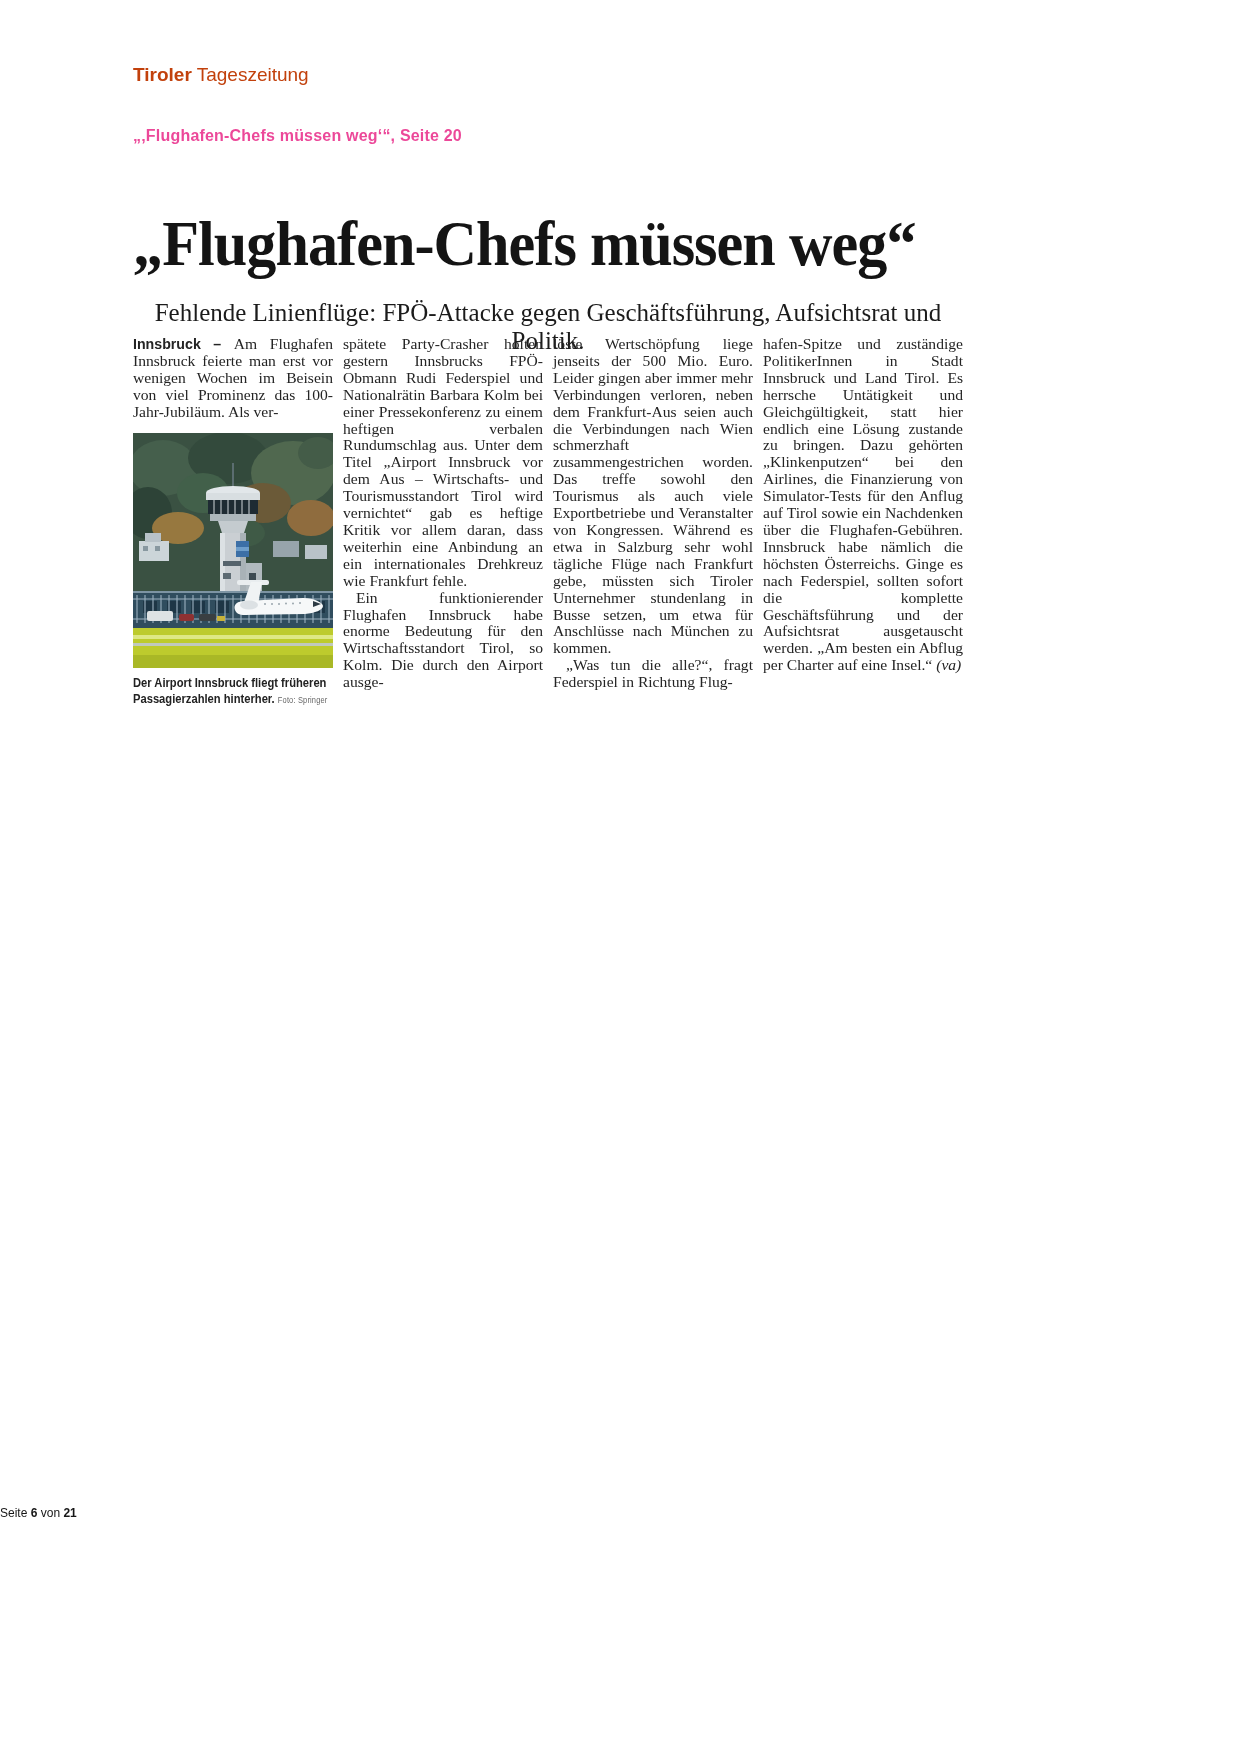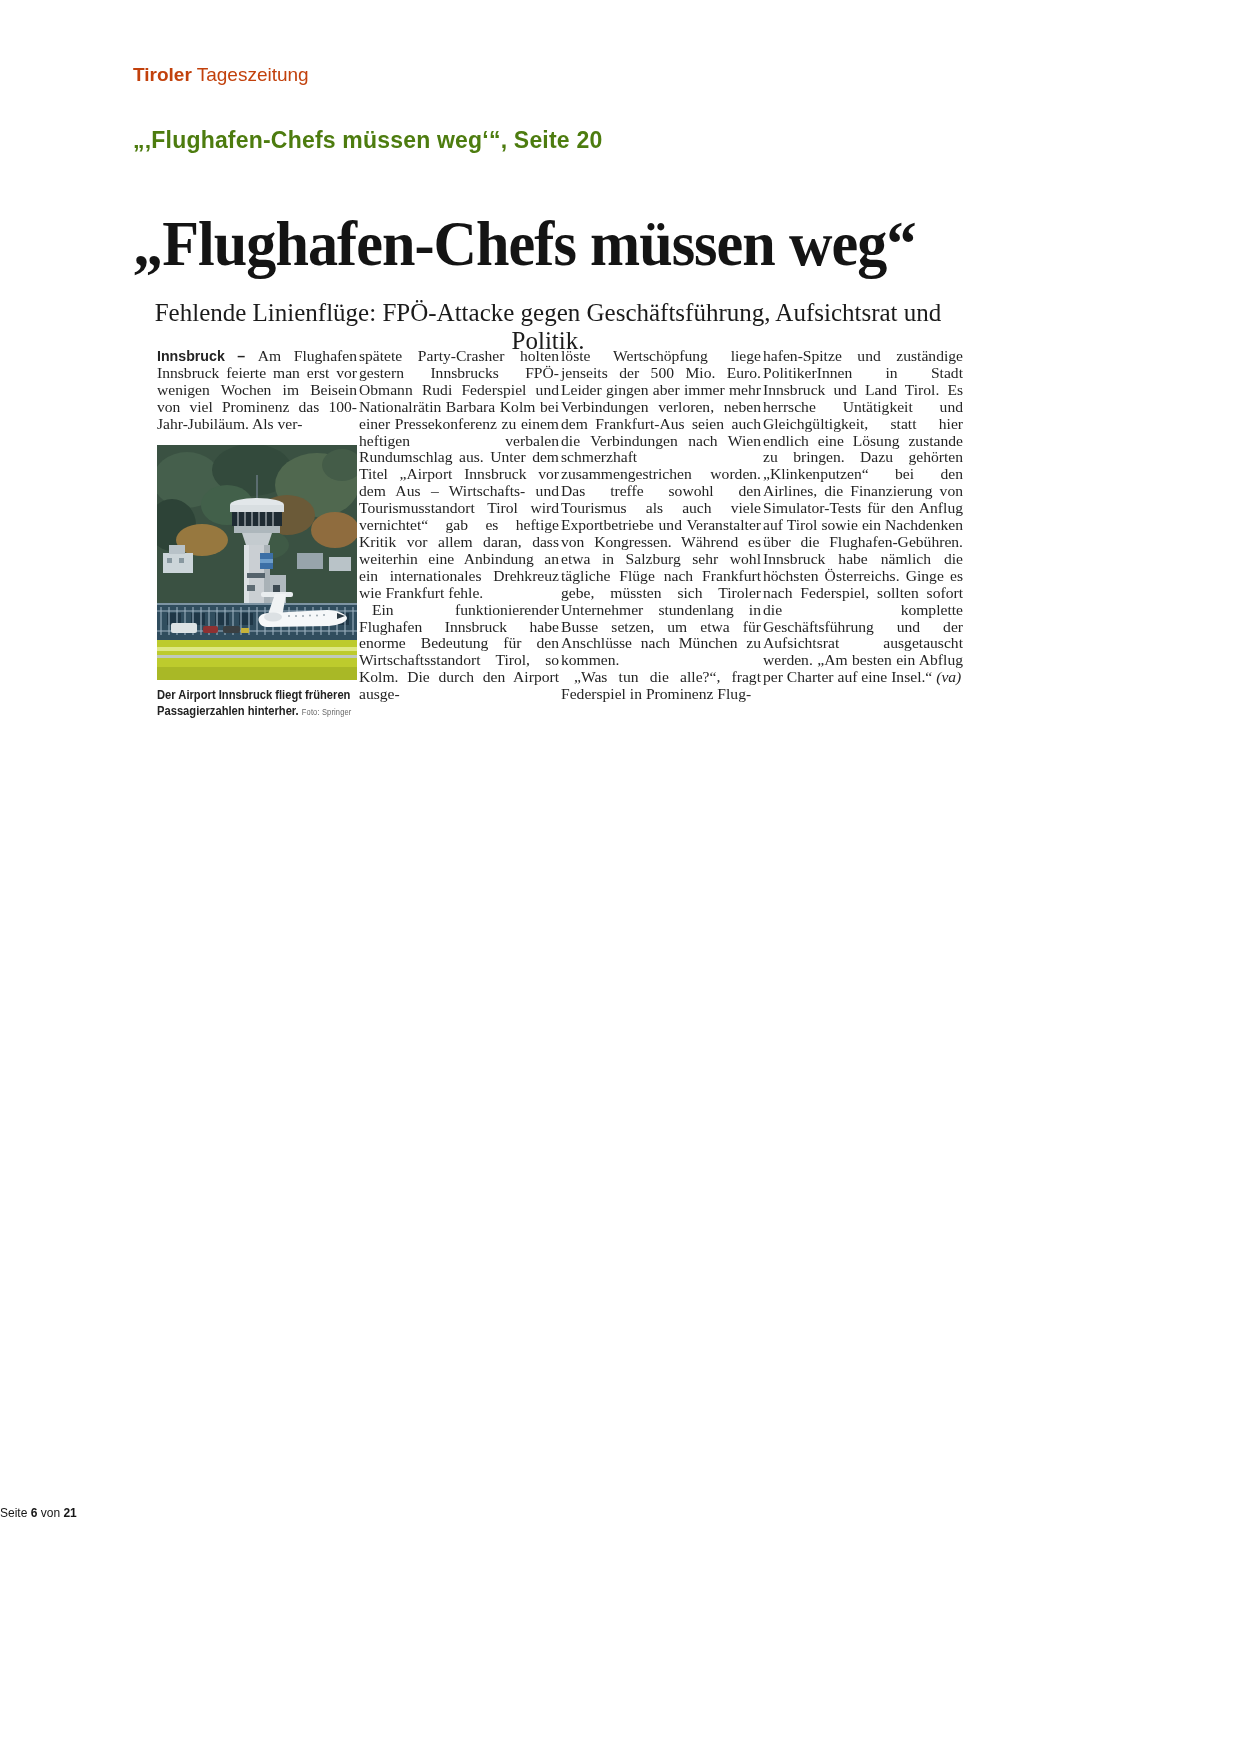--- a/index.html
+++ b/index.html
@@ -4,35 +4,35 @@
 <style>
   * { margin:0; padding:0; box-sizing:border-box; }
   html, body { background:#ffffff; }
   .page {
     position:relative; width:1241px; height:1754px; background:#ffffff;
     font-family:"Liberation Sans", sans-serif; color:#1d1d1d; overflow:hidden;
   }
   .source-line { position:absolute; left:133px; top:64px; font-size:19px; color:#c2410c; }
   .source-line .b { font-weight:bold; }
   .clip-title {
-    position:absolute; left:133px; top:127px; font-size:23px; font-weight:bold;
-    color:#4d7c0f; letter-spacing:0.2px;
+    position:absolute; left:133px; top:127px; font-size:16px; font-weight:bold;
+    color:#ec4899; letter-spacing:0.2px;
   }
   .article { position:absolute; left:133px; top:0; width:830px; }
   .headline {
     position:absolute; top:210px; left:0; width:886px;
     transform:scaleX(0.94); transform-origin:left top;
     font-family:"Liberation Serif", serif; font-weight:bold; font-size:64px;
     line-height:1.05; color:#141414; letter-spacing:-1px; white-space:nowrap;
   }
   .subheadline {
     position:absolute; top:299px; left:0; width:830px; text-align:center;
     font-family:"Liberation Serif", serif; font-size:25px; color:#1b1b1b;
   }
-  .cols { position:absolute; top:348px; left:0; width:830px; display:flex; gap:2px;justify-content:flex-end; }
+  .cols { position:absolute; top:336px; left:0; width:830px; display:flex; gap:10px; }
   .col {
     width:200px; font-family:"Liberation Serif", serif; font-size:15.6px;
     line-height:16.9px; text-align:justify; color:#242424;
   }
   .para { margin:0; }
   .indent { text-indent:13px; }
   .lead { font-family:"Liberation Sans", sans-serif; font-weight:bold; font-size:14.2px; }
   .photo { display:block; margin-top:12px; width:200px; height:235px; }
   .photo svg { display:block; }
   .caption {
@@ -196,21 +196,21 @@
         </figcaption>
       </div>
 
       <div class="col">
         <p class="para">spätete Party-Crasher holten gestern Innsbrucks FPÖ-Obmann Rudi Federspiel und Nationalrätin Barbara Kolm bei einer Pressekonferenz zu einem heftigen verbalen Rundumschlag aus. Unter dem Titel „Airport Innsbruck vor dem Aus – Wirtschafts- und Tourismusstandort Tirol wird vernichtet“ gab es heftige Kritik vor allem daran, dass weiterhin eine Anbindung an ein internationales Drehkreuz wie Frankfurt fehle.</p>
         <p class="para indent">Ein funktionierender Flughafen Innsbruck habe enorme Bedeutung für den Wirtschaftsstandort Tirol, so Kolm. Die durch den Airport ausge-</p>
       </div>
 
       <div class="col">
         <p class="para">löste Wertschöpfung liege jenseits der 500 Mio. Euro. Leider gingen aber immer mehr Verbindungen verloren, neben dem Frankfurt-Aus seien auch die Verbindungen nach Wien schmerzhaft zusammengestrichen worden. Das treffe sowohl den Tourismus als auch viele Exportbetriebe und Veranstalter von Kongressen. Während es etwa in Salzburg sehr wohl tägliche Flüge nach Frankfurt gebe, müssten sich Tiroler Unternehmer stundenlang in Busse setzen, um etwa für Anschlüsse nach München zu kommen.</p>
-        <p class="para indent">„Was tun die alle?“, fragt Federspiel in Prominenz Flug-</p>
+        <p class="para indent">„Was tun die alle?“, fragt Federspiel in Richtung Flug-</p>
       </div>
 
       <div class="col">
         <p class="para"><span>hafen-Spitze und zuständige PolitikerInnen in Stadt Innsbruck und Land Tirol. Es herrsche Untätigkeit und Gleichgültigkeit, statt hier endlich eine Lösung zustande zu bringen. Dazu gehörten „Klinkenputzen“ bei den Airlines, die Finanzierung von Simulator-Tests für den Anflug auf Tirol sowie ein Nachdenken über die Flughafen-Gebühren. Innsbruck habe nämlich die höchsten Österreichs. Ginge es nach Federspiel, sollten sofort die komplette Geschäftsführung und der Aufsichtsrat ausgetauscht werden. „Am besten ein Abflug per Charter auf eine Insel.“</span>
           <em class="sig">(va)</em></p>
       </div>
 
     </div>
   </div>
 

